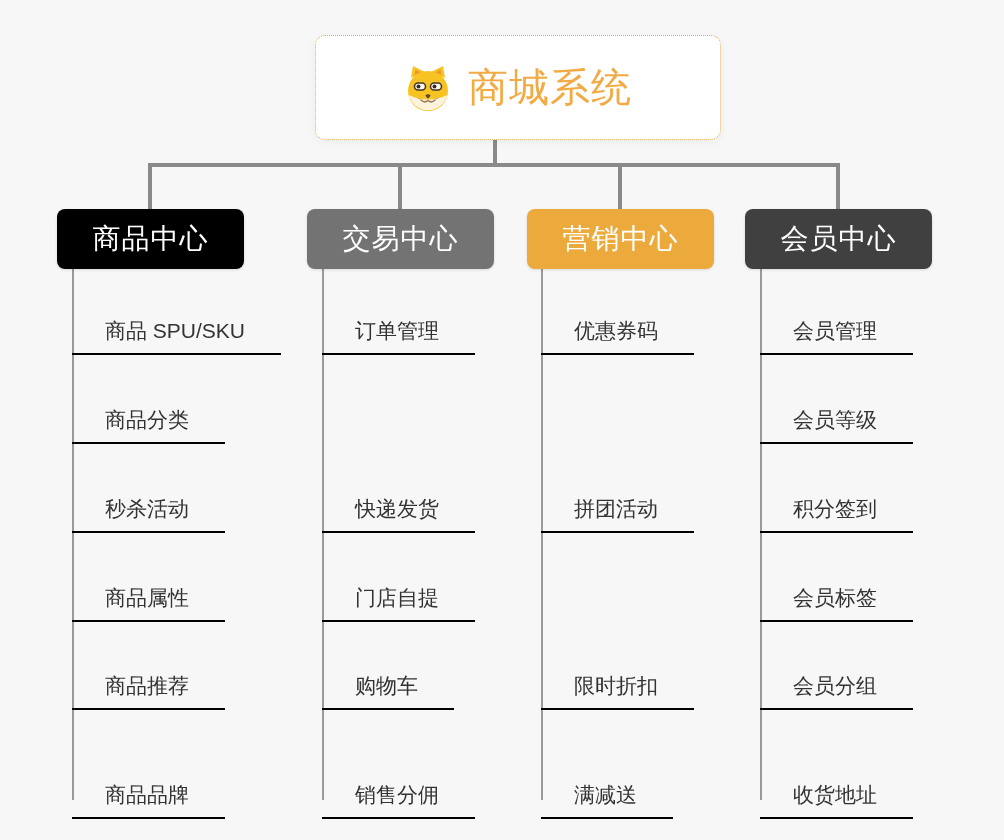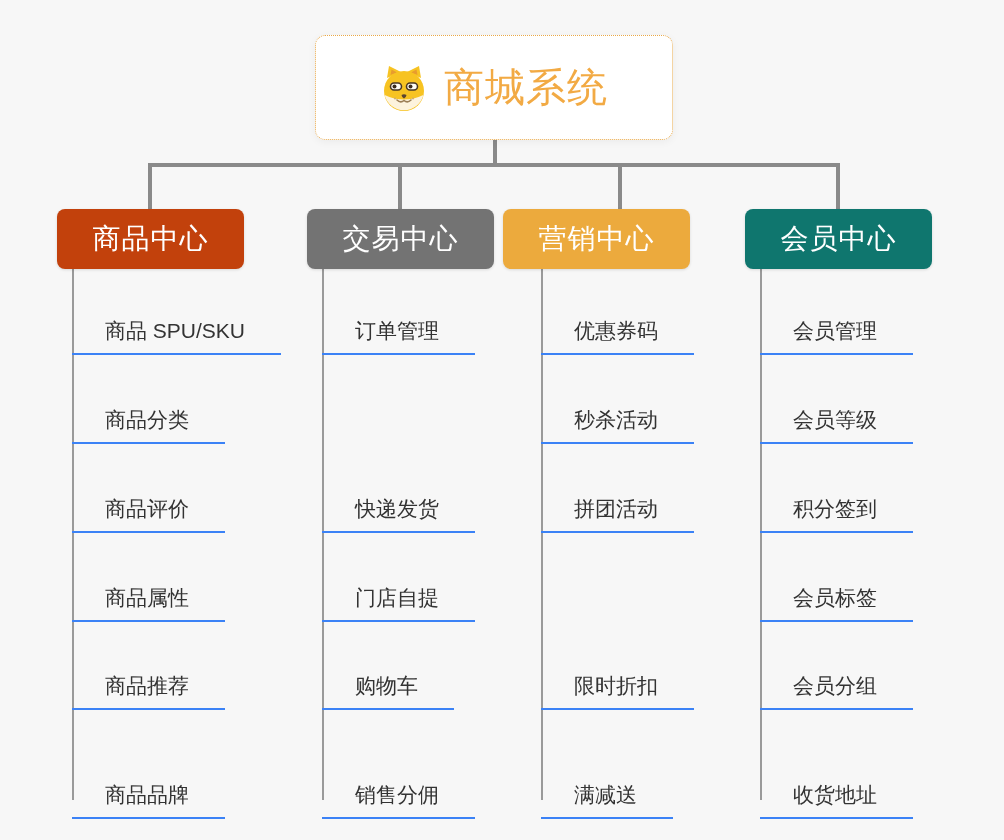--- a/index.html
+++ b/index.html
@@ -7,21 +7,21 @@
     width:1004px;height:840px;
     background:#f7f7f7;
     font-family:"Liberation Sans",sans-serif;
     position:relative;
     overflow:hidden;
   }
   .stage{position:absolute;inset:0;width:1004px;height:840px;}
 
   
   .root-node{
-    position:absolute;left:315px;top:35px;width:358px;height:105px;
+    position:absolute;left:315px;top:35px;width:406px;height:105px;
     background:#ffffff;
     border:1px dotted #eaa948;
     border-radius:10px;
     box-shadow:0 2px 8px rgba(0,0,0,.05);
     display:flex;align-items:center;justify-content:center;gap:16px;
     box-sizing:border-box;
   }
   .root-title{
     font-size:40px;
     color:#f2aa44;
@@ -42,27 +42,27 @@
 
   
   .branch{
     position:absolute;top:209px;width:187px;height:60px;
     border-radius:8px;
     display:flex;align-items:center;justify-content:center;
     color:#ffffff;font-size:28px;letter-spacing:1px;
     box-shadow:0 1px 3px rgba(0,0,0,.12);
     box-sizing:border-box;
   }
-  .branch-1{left:57px;} .branch-2{left:307px;} .branch-3{left:503px;} .branch-4{left:745px;}
+  .branch-1{left:57px;} .branch-2{left:307px;} .branch-3{left:527px;} .branch-4{left:745px;}
 
   
   .leaf{
     position:absolute;
     padding:0 36px 6px 33px;
-    border-bottom:2px solid #3b82f6;
+    border-bottom:2px solid #000000;
     font-size:21px;line-height:32px;
     color:#333333;
     white-space:nowrap;
   }
   .colx-1{left:72px;} .colx-2{left:322px;} .colx-3{left:541px;} .colx-4{left:760px;}
   .row-1{top:315px;} .row-2{top:404px;} .row-3{top:493px;}
   .row-4{top:582px;} .row-5{top:670px;} .row-6{top:759px;margin-top:20px;}
 </style>
 </head>
 <body>
@@ -98,48 +98,47 @@
 
       <path d="M21.5 31 Q24 29.5 26.5 31 Q26 34 24 34.5 Q22 34 21.5 31 Z" fill="#5a4430"></path>
 
       <path d="M17 36 Q20.5 39.5 24 36.5 Q27.5 39.5 31 36" fill="none" stroke="#9b7e56" stroke-width="1.6" stroke-linecap="round"></path>
       <circle cx="15" cy="34.5" r="0.9" fill="#caa66e"></circle>
       <circle cx="33" cy="34.5" r="0.9" fill="#caa66e"></circle>
     </svg>
     <span class="root-title">商城系统</span>
   </div>
 
-  <div class="branch branch-1" style="background: #c2410c; text-align: right;">
+  <div class="branch branch-1" style="background: #000000; text-align: right;">
     <span>商品中心</span>
   </div>
   <div class="branch branch-2" style="background: #737373;">
     <span>交易中心</span>
   </div>
   <div class="branch branch-3" style="background: rgb(236, 170, 61);">
     <span>营销中心</span>
   </div>
-  <div class="branch branch-4" style="background: #0f766e; text-align: center;">
+  <div class="branch branch-4" style="background: #404040; text-align: center;">
     <span>会员中心</span>
   </div>
 
   <div class="leaf colx-1 row-1">商品 SPU/SKU</div>
   <div class="leaf colx-1 row-2">商品分类</div>
-  <div class="leaf colx-1 row-3">商品评价</div>
+  <div class="leaf colx-1 row-3">秒杀活动</div>
   <div class="leaf colx-1 row-5">商品推荐</div>
   <div class="leaf colx-1 row-4">商品属性</div>
   <div class="leaf colx-1 row-6">商品品牌</div>
 
   <div class="leaf colx-2 row-1">订单管理</div>
   <div class="leaf colx-2 row-3">快递发货</div>
   <div class="leaf colx-2 row-4">门店自提</div>
   <div class="leaf colx-2 row-5">购物车</div>
   <div class="leaf colx-2 row-6">销售分佣</div>
 
   <div class="leaf colx-3 row-1">优惠券码</div>
-  <div class="leaf colx-3 row-2">秒杀活动</div>
   <div class="leaf colx-3 row-3">拼团活动</div>
   <div class="leaf colx-3 row-5">限时折扣</div>
   <div class="leaf colx-3 row-6">满减送</div>
 
   <div class="leaf colx-4 row-1">会员管理</div>
   <div class="leaf colx-4 row-2">会员等级</div>
   <div class="leaf colx-4 row-3">积分签到</div>
   <div class="leaf colx-4 row-4">会员标签</div>
   <div class="leaf colx-4 row-5">会员分组</div>
   <div class="leaf colx-4 row-6">收货地址</div>

